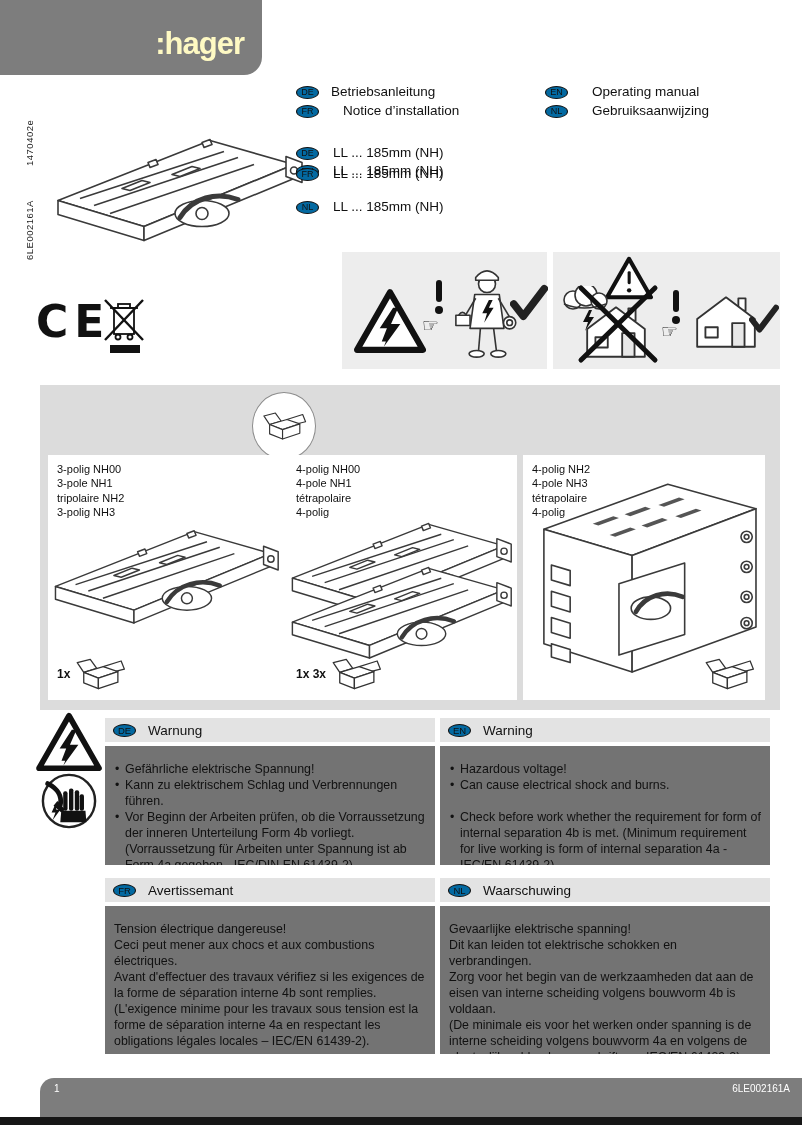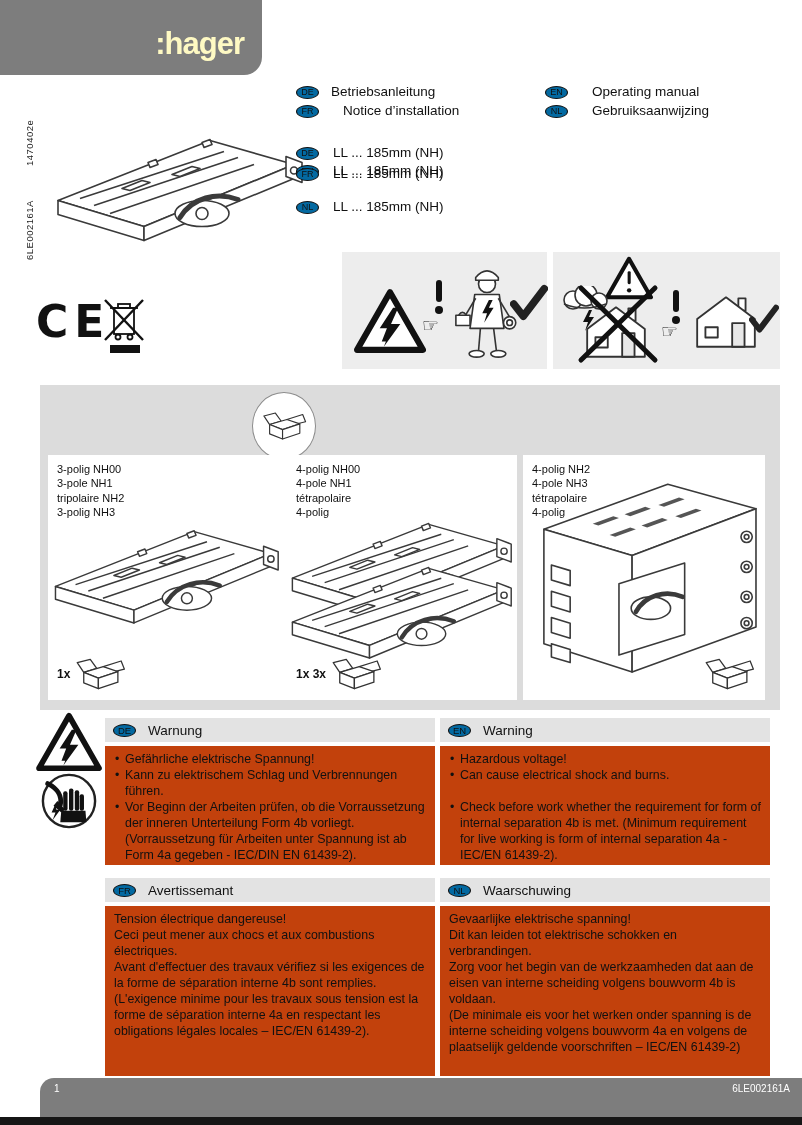--- a/index.html
+++ b/index.html
@@ -57,30 +57,30 @@
   .vbox.c{left:483px;width:242px;}
   .vlabels{position:absolute;left:9px;top:7px;font-size:11px;line-height:1.3;}
   .qty-row{position:absolute;left:9px;bottom:8px;display:flex;align-items:center;gap:4px;
         font-size:12px;font-weight:700;}
 
   
   .warn-icon{position:absolute;}
   .warn-hdr{position:absolute;height:24px;background:#e3e3e3;display:flex;align-items:center;
         padding-left:8px;box-sizing:border-box;font-size:13.5px;}
   .warn-hdr .badge{margin-right:12px;font-size:9.5px;}
-  .warn-body{position:absolute;background:#c2410c;box-sizing:border-box;
-        padding:5px 9px;font-size:12.4px;line-height:1.29;overflow:hidden;}
+  .warn-body{position:absolute;background:#737373;box-sizing:border-box;
+        padding:15px 9px;font-size:12.4px;line-height:1.29;overflow:hidden;}
   .warn-body.bulleted .w-line{padding-left:11px;position:relative;}
   .warn-body.bulleted .w-line::before{content:"•";position:absolute;left:1px;}
   .warn-body .w-line.spacer{min-height:1.29em;}
   .warn-body.bulleted .w-line.spacer::before{content:"";}
   .col-l{left:105px;width:330px;}
   .col-r{left:440px;width:330px;}
   .row1-hdr{top:718px;} .row1-body{top:746px;height:119px;}
-  .row2-hdr{top:878px;} .row2-body{top:906px;height:170px;}
+  .row2-hdr{top:878px;} .row2-body{top:906px;height:148px;}
 
   svg{display:block;}
 </style>
 </head>
 <body>
 
 <svg width="0" height="0" style="position:absolute">
   <defs>
     <g id="carton" stroke="#333" stroke-width="1.6" fill="#fff" stroke-linejoin="round">
       <polygon points="12,20 4,8 20,4 28,15"></polygon>

